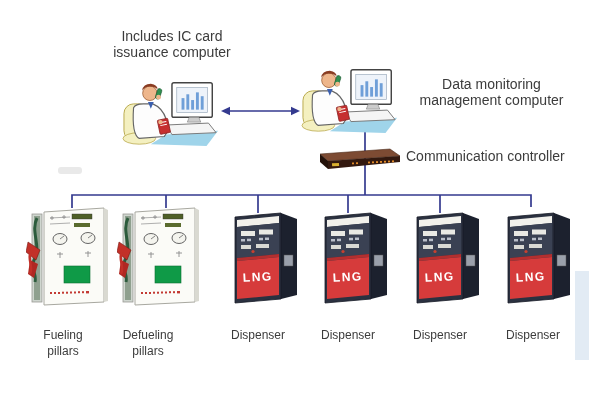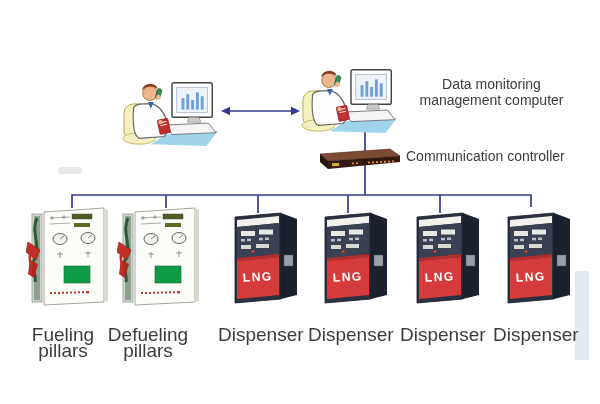--- a/index.html
+++ b/index.html
@@ -4,21 +4,21 @@
 <style>
   html,body{margin:0;padding:0;background:#fff;}
   #canvas{
     position:relative;width:600px;height:404px;background:#ffffff;
     font-family:"Liberation Sans", sans-serif;color:#3c3c3c;overflow:hidden;
   }
   .lbl{position:absolute;text-align:center;font-size:14px;line-height:15.5px;color:#3c3c3c;}
   .lbl.left-align{text-align:left;}
   .abs{position:absolute;}
   svg{display:block;}
-  .device-label{position:absolute;top:327px;text-align:center;font-size:19px;line-height:16px;color:#3c3c3c;}
+  .device-label{position:absolute;top:327px;text-align:center;font-size:12px;line-height:16px;color:#3c3c3c;}
   .artifact-smudge{position:absolute;left:58px;top:167px;width:24px;height:7px;background:#e4e4e4;border-radius:3px;opacity:.8;}
   .artifact-strip{position:absolute;left:575px;top:271px;width:14px;height:89px;background:#dde7f2;opacity:.85;}
 </style>
 </head>
 <body>
 
 <div id="canvas">
 
   <svg class="abs" style="left:0;top:0;" width="600" height="404" viewBox="0 0 600 404">
     <g stroke="#343a8f" stroke-width="1.7" fill="none">
@@ -36,20 +36,24 @@
     </g>
     <g fill="#343a8f" stroke="none">
       <polygon points="221,111 230,106.8 230,115.2"></polygon>
       <polygon points="300,111 291,106.8 291,115.2"></polygon>
     </g>
   </svg>
 
   <div class="artifact-smudge"></div>
   <div class="artifact-strip"></div>
 
+  <div class="lbl" style="left:92px;top:29px;width:160px;">
+    <span>Includes IC card</span><br>
+    <span>issuance computer</span>
+  </div>
 
   <div class="lbl left-align" style="left:406px;top:149px;width:190px;">
     <span>Communication controller</span>
   </div>
 
   <div class="lbl" style="left:399px;top:77px;width:185px;">
     <span>Data monitoring</span><br>
     <span>management computer</span>
   </div>
 

